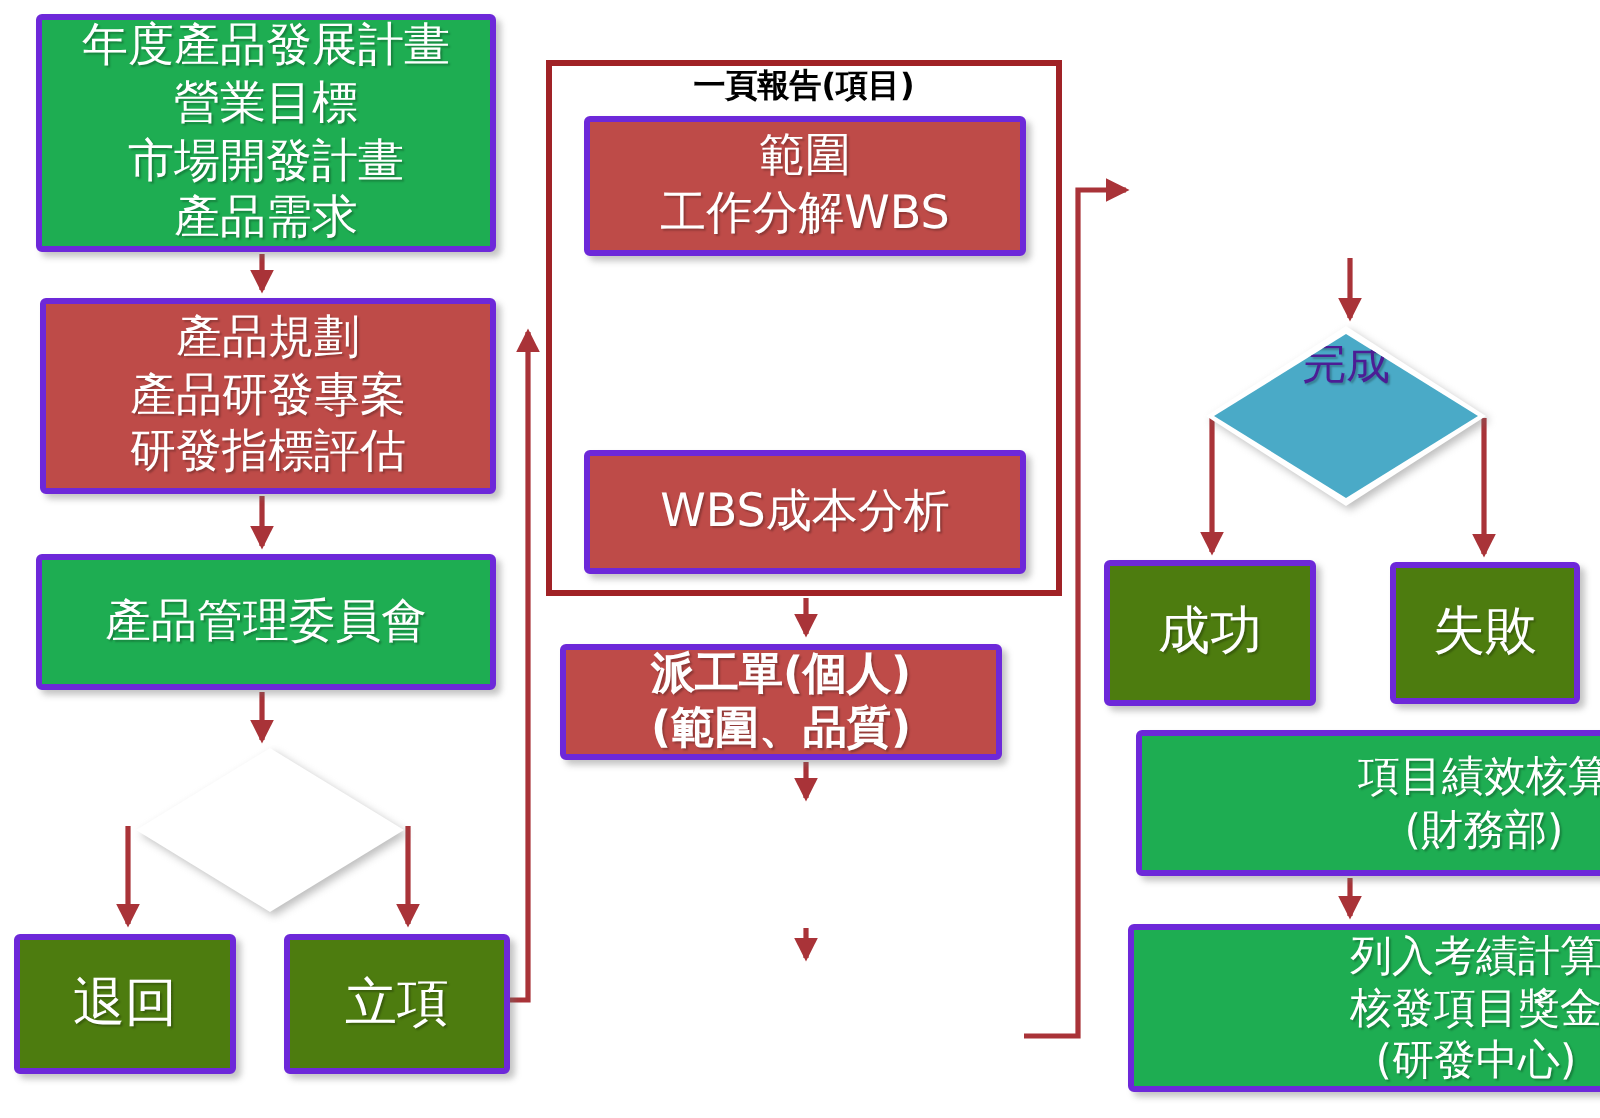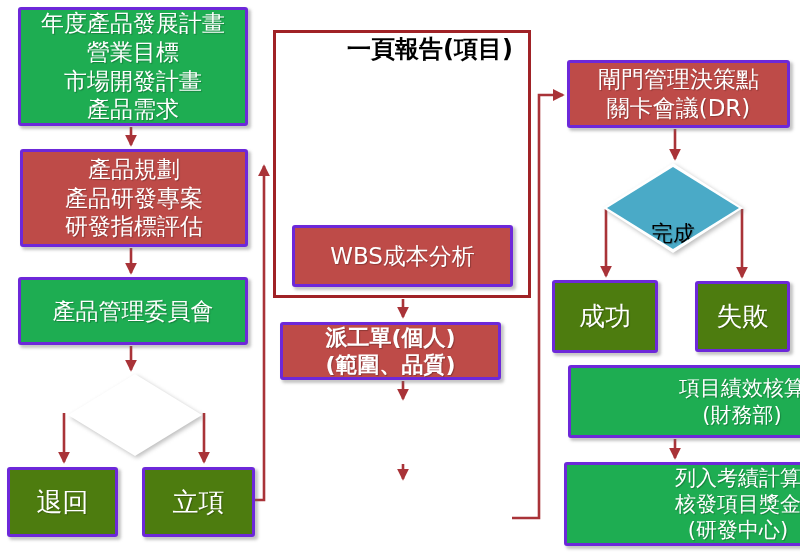--- a/index.html
+++ b/index.html
@@ -15,24 +15,24 @@
   .teal{background:#4d7c0f;}
   .container-frame{position:absolute;box-sizing:border-box;border:3px solid #a02226;
         background:transparent;z-index:1;}
   .container-title{position:absolute;z-index:2;color:#000;font-weight:bold;
         text-align:center;white-space:pre-line;}
   .dwrap{position:absolute;z-index:2;filter:drop-shadow(2px 2px 2px rgba(110,110,110,.45));}
   .diamond-o{position:absolute;inset:0;background:#fff;
         clip-path:polygon(50% 0,100% 50%,50% 100%,0 50%);}
   .diamond-i{position:absolute;inset:4px;background:#4aaac7;
         clip-path:polygon(50% 0,100% 50%,50% 100%,0 50%);
-        display:flex;align-items:flex-end;justify-content:center;color:#000000;
+        display:flex;align-items:flex-start;justify-content:center;color:#4c1d95;
         text-shadow:1px 1px 1px rgba(0,0,0,.25);}
   .f24{font-size:23px;} .f22{font-size:22px;} .f21{font-size:21px;}
-  .f26{font-size:26px;} .f20{font-size:24px;padding-left:28px;}
+  .f26{font-size:26px;} .f20{font-size:16px;}
 </style>
 </head>
 <body>
 
 <div id="canvas">
 
   <svg class="wires" viewBox="0 0 800 559" xmlns="http://www.w3.org/2000/svg">
     <defs>
       <marker id="arr" viewBox="0 0 10 10" refX="8.5" refY="5" markerWidth="4.6" markerHeight="4.6" orient="auto-start-reverse">
         <path d="M0,0 L10,5 L0,10 z" fill="#a93338"></path>
@@ -81,36 +81,36 @@
     <span class="lbl">退回</span>
   </div>
 
   <div class="node teal f26" style="left:142px;top:467px;width:113px;height:70px;">
     <span class="lbl">立項</span>
   </div>
 
   <div class="container-frame" style="left:273px;top:30px;width:258px;height:268px;"></div>
   <div class="container-title f20" style="left:273px;top:33px;width:258px;">一頁報告(項目)</div>
 
+  <div class="node red f24" style="left:292px;top:58px;width:221px;height:70px;">
+    <span class="lbl">範圍
+工作分解WBS</span>
+  </div>
 
 
   <div class="node red f24" style="left:292px;top:225px;width:221px;height:62px;">
     <span class="lbl">WBS成本分析</span>
   </div>
 
   <div class="node red f22" style="left:280px;top:322px;width:221px;height:58px;font-weight:bold;">
     <span class="lbl">派工單(個人)
 (範圍、品質)</span>
   </div>
 
 
-  <div class="node red f24" style="left:567px;top:60px;width:223px;height:68px;">
-    <span class="lbl">閘門管理決策點
-關卡會議(DR)</span>
-  </div>
 
   <div class="dwrap" style="left:603px;top:163px;width:140px;height:90px;">
     <div class="diamond-o"></div>
     <div class="diamond-i f22">
       <span class="lbl">完成</span>
     </div>
   </div>
 
   <div class="node teal f26" style="left:552px;top:280px;width:106px;height:73px;">
     <span class="lbl">成功</span>

